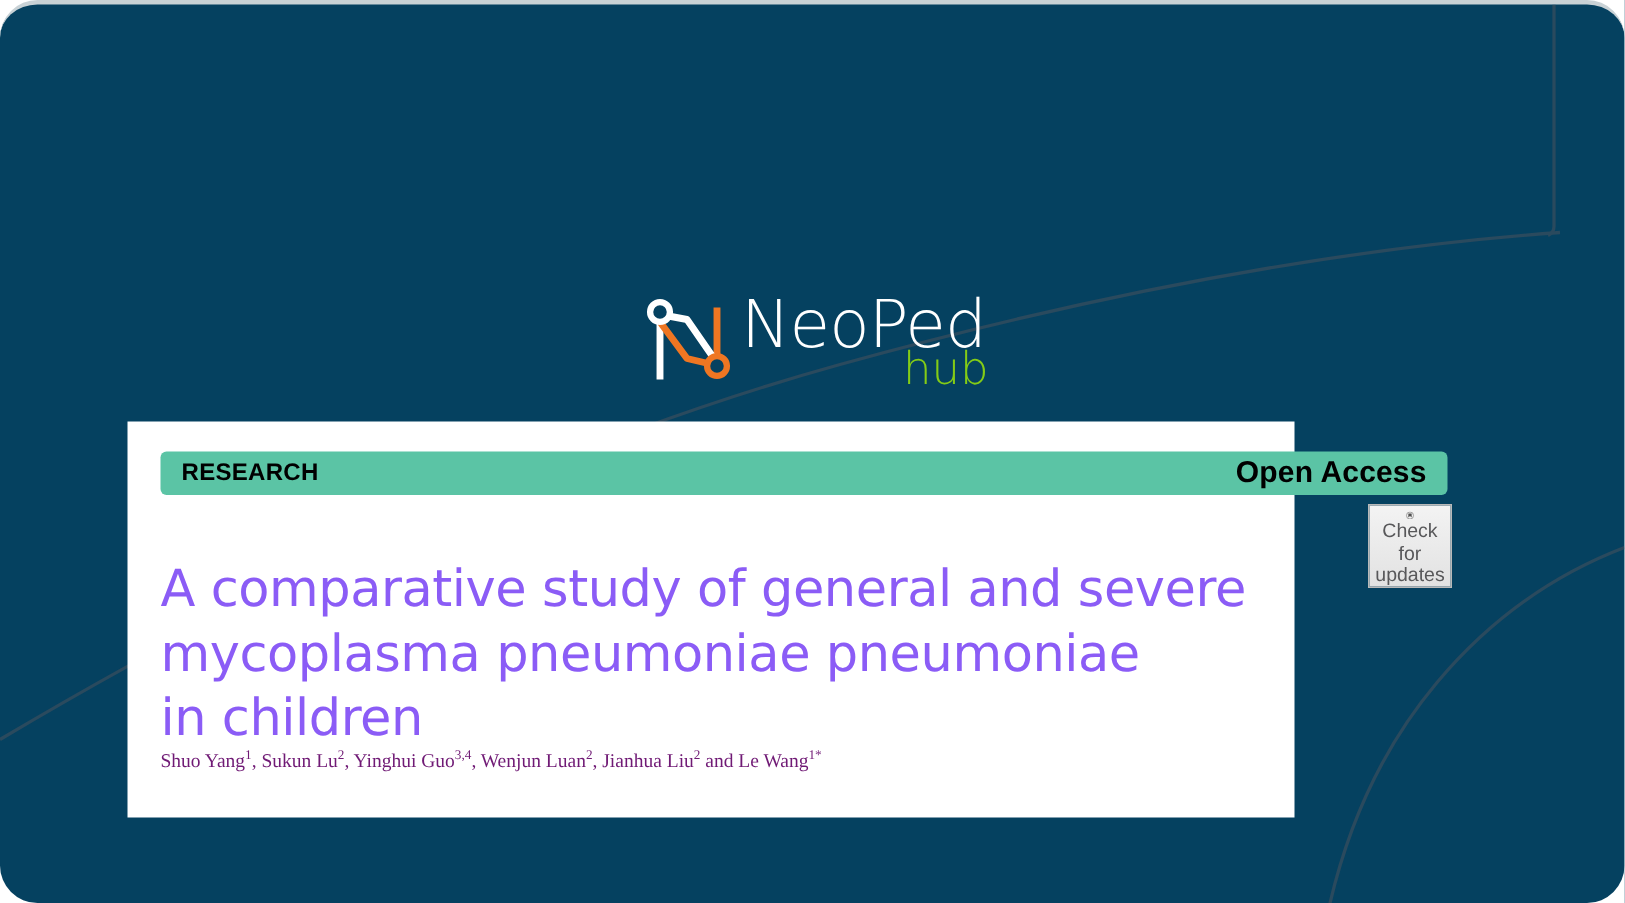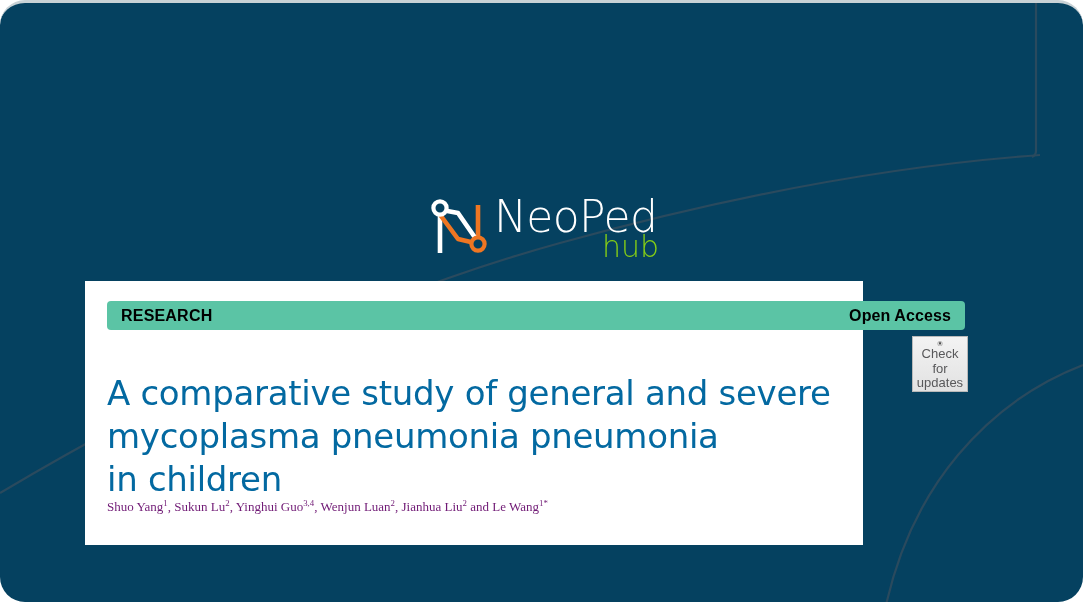--- a/index.html
+++ b/index.html
@@ -105,32 +105,32 @@
     font-weight: bold;
     letter-spacing: 0.2px;
     font-family: "Liberation Sans", sans-serif;
   }
   .access-bar .label-right {
     position: absolute;
     right: 14px;
     top: 50%;
     transform: translateY(-50%);
     color: #000000;
-    font-size: 16px;
+    font-size: 20px;
     font-weight: bold;
     letter-spacing: 0.1px;
     font-family: "Liberation Sans", sans-serif;
   }
 
   .article-title {
     position: absolute;
     left: 22px;
     top: 68px;
     width: 790px;
-    color: #0369a1;
+    color: #8b5cf6;
     font-size: 34px;
     font-weight: normal;
     line-height: 1.27;
     letter-spacing: -0.3px;
     font-family: "DejaVu Sans", sans-serif;
   }
   .article-title .tline { display: block; }
 
   .authors {
     position: absolute;
@@ -205,21 +205,21 @@
 
   <div class="card">
 
     <div class="access-bar">
       <span class="label-left">RESEARCH</span>
       <span class="label-right">Open Access</span>
     </div>
 
     <h1 class="article-title">
       <span class="tline">A comparative study of general and severe</span>
-      <span class="tline">mycoplasma pneumonia pneumonia</span>
+      <span class="tline">mycoplasma pneumoniae pneumoniae</span>
       <span class="tline">in children</span>
     </h1>
 
     <div class="authors"><span>Shuo Yang</span><sup>1</sup><span>, </span><span>Sukun Lu</span><sup>2</sup><span>, </span><span>Yinghui Guo</span><sup>3,4</sup><span>, </span><span>Wenjun Luan</span><sup>2</sup><span>, </span><span>Jianhua Liu</span><sup>2</sup><span> and </span><span>Le Wang</span><sup>1*</sup></div>
 
     <div class="crossmark">
       <svg class="crossmark-glyph" viewBox="0 0 26 26" aria-hidden="true">
         <circle cx="13" cy="13" r="11.4" fill="none" stroke="#8d8d8d" stroke-width="2.6"></circle>
         <path d="M7.6 6.4 H18.4 V19.6 L13 14.6 L7.6 19.6 Z" fill="#4f4f4f"></path>
       </svg>

